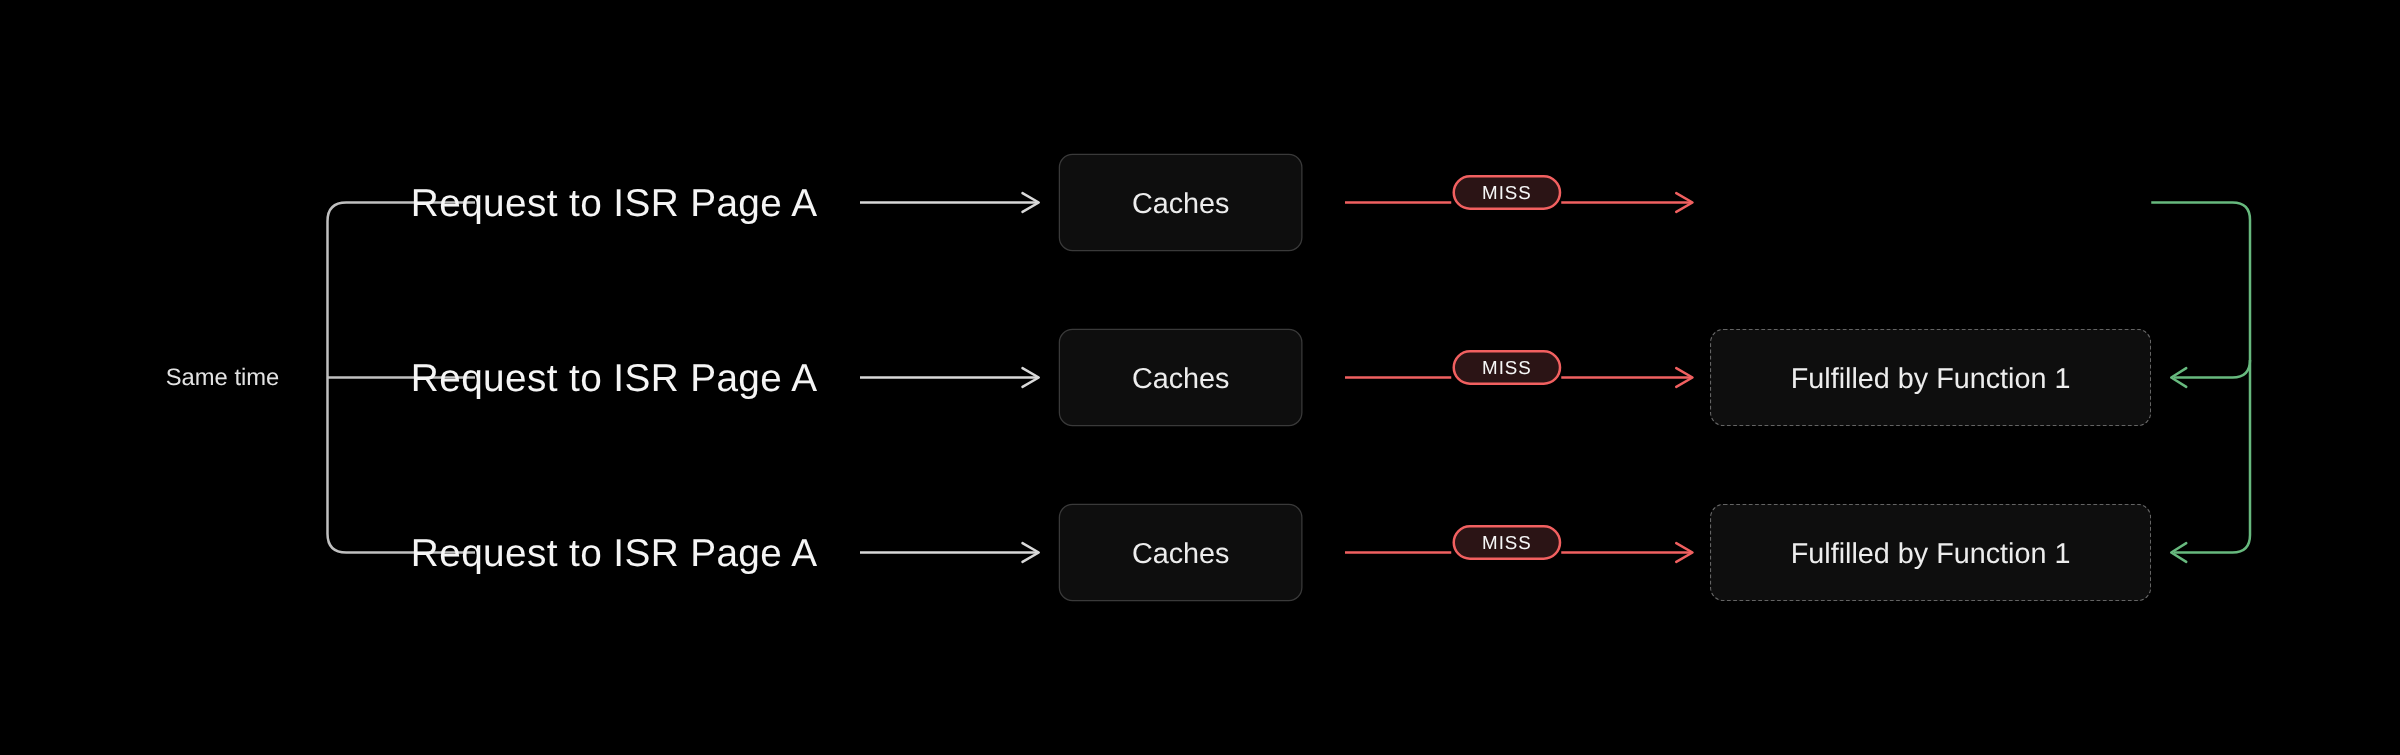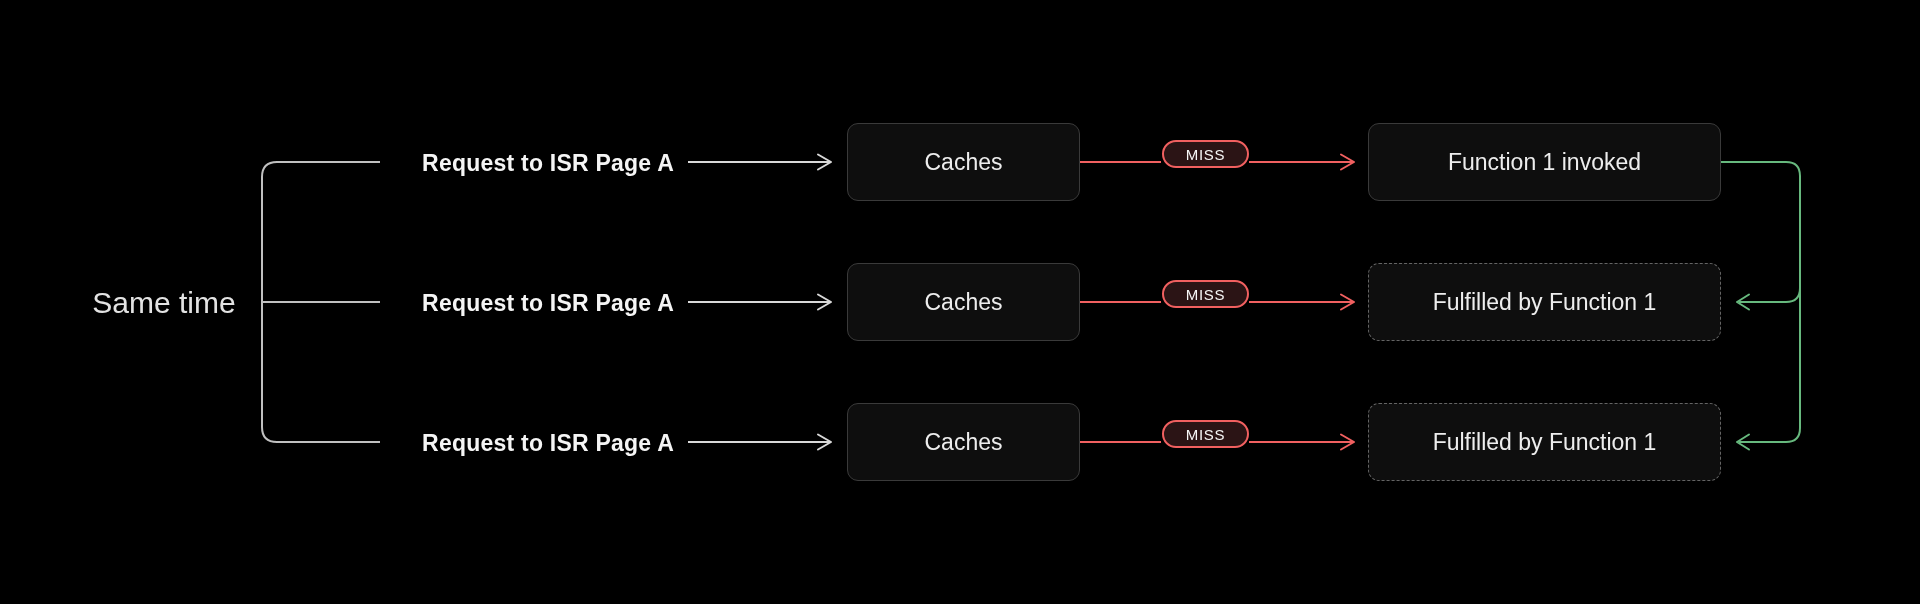--- a/index.html
+++ b/index.html
@@ -26,60 +26,60 @@
     stroke-width: 2;
   }
   .stroke-bracket { stroke: var(--bracket-line, #c0c0c0); }
   .stroke-white   { stroke: var(--white-line, #d9d9d9); }
   .stroke-red     { stroke: var(--red, #f16060); }
   .stroke-green   { stroke: var(--green, #67b97e); }
   .chev { stroke-linecap: round; stroke-linejoin: round; }
 
   .same-time {
     position: absolute;
-    left: 84px;
+    left: 98px;
     top: 263px;
     width: 160px;
     height: 80px;
     display: flex;
     align-items: center;
     justify-content: center;
     color: var(--muted-text, #e3e3e3);
-    font-size: 30px;
+    font-size: 19px;
     font-weight: 400;
   }
   .request-label {
     position: absolute;
-    left: 344px;
+    left: 324px;
     width: 330px;
     height: 80px;
     display: flex;
     align-items: center;
     justify-content: flex-end;
     color: var(--request-text, #f5f5f5);
-    font-size: 23px;
-    font-weight: 700;
+    font-size: 31px;
+    font-weight: 400;
     letter-spacing: 0.01em;
   }
   .node-box {
     position: absolute;
     height: 78px;
     display: flex;
     align-items: center;
     justify-content: center;
     background: var(--box-fill, #0e0e0e);
     color: var(--node-text, #ededed);
     font-size: 23px;
     font-weight: 400;
     border-radius: 11px;
     box-sizing: border-box;
   }
   .caches-box {
     left: 847px;
-    width: 233px;
+    width: 195px;
     border: 1px solid var(--box-border, #3a3a3a);
   }
   .result-box {
     left: 1368px;
     width: 353px;
   }
   .result-box.solid  { border: 1px solid var(--box-border, #3a3a3a); }
   .result-box.dashed { border: 1px dashed var(--dashed-border, #646464); }
 
   .miss-pill {
@@ -153,21 +153,20 @@
       <path class="stroke-green chev" d="M 1749 294.5 L 1737 302 L 1749 309.5"></path>
       <path class="stroke-green chev" d="M 1749 434.5 L 1737 442 L 1749 449.5"></path>
     </g>
   </svg>
 
   <div class="same-time">Same time</div>
 
   <div class="request-label top-0">Request to ISR Page A</div>
   <div class="node-box caches-box top-0">Caches</div>
   <div class="miss-pill pill-top-0">MISS</div>
-  <div class="node-box result-box solid top-0">Function 1 invoked</div>
 
   <div class="request-label top-1">Request to ISR Page A</div>
   <div class="node-box caches-box top-1">Caches</div>
   <div class="miss-pill pill-top-1">MISS</div>
   <div class="node-box result-box dashed top-1">Fulfilled by Function 1</div>
 
   <div class="request-label top-2">Request to ISR Page A</div>
   <div class="node-box caches-box top-2">Caches</div>
   <div class="miss-pill pill-top-2">MISS</div>
   <div class="node-box result-box dashed top-2">Fulfilled by Function 1</div>

